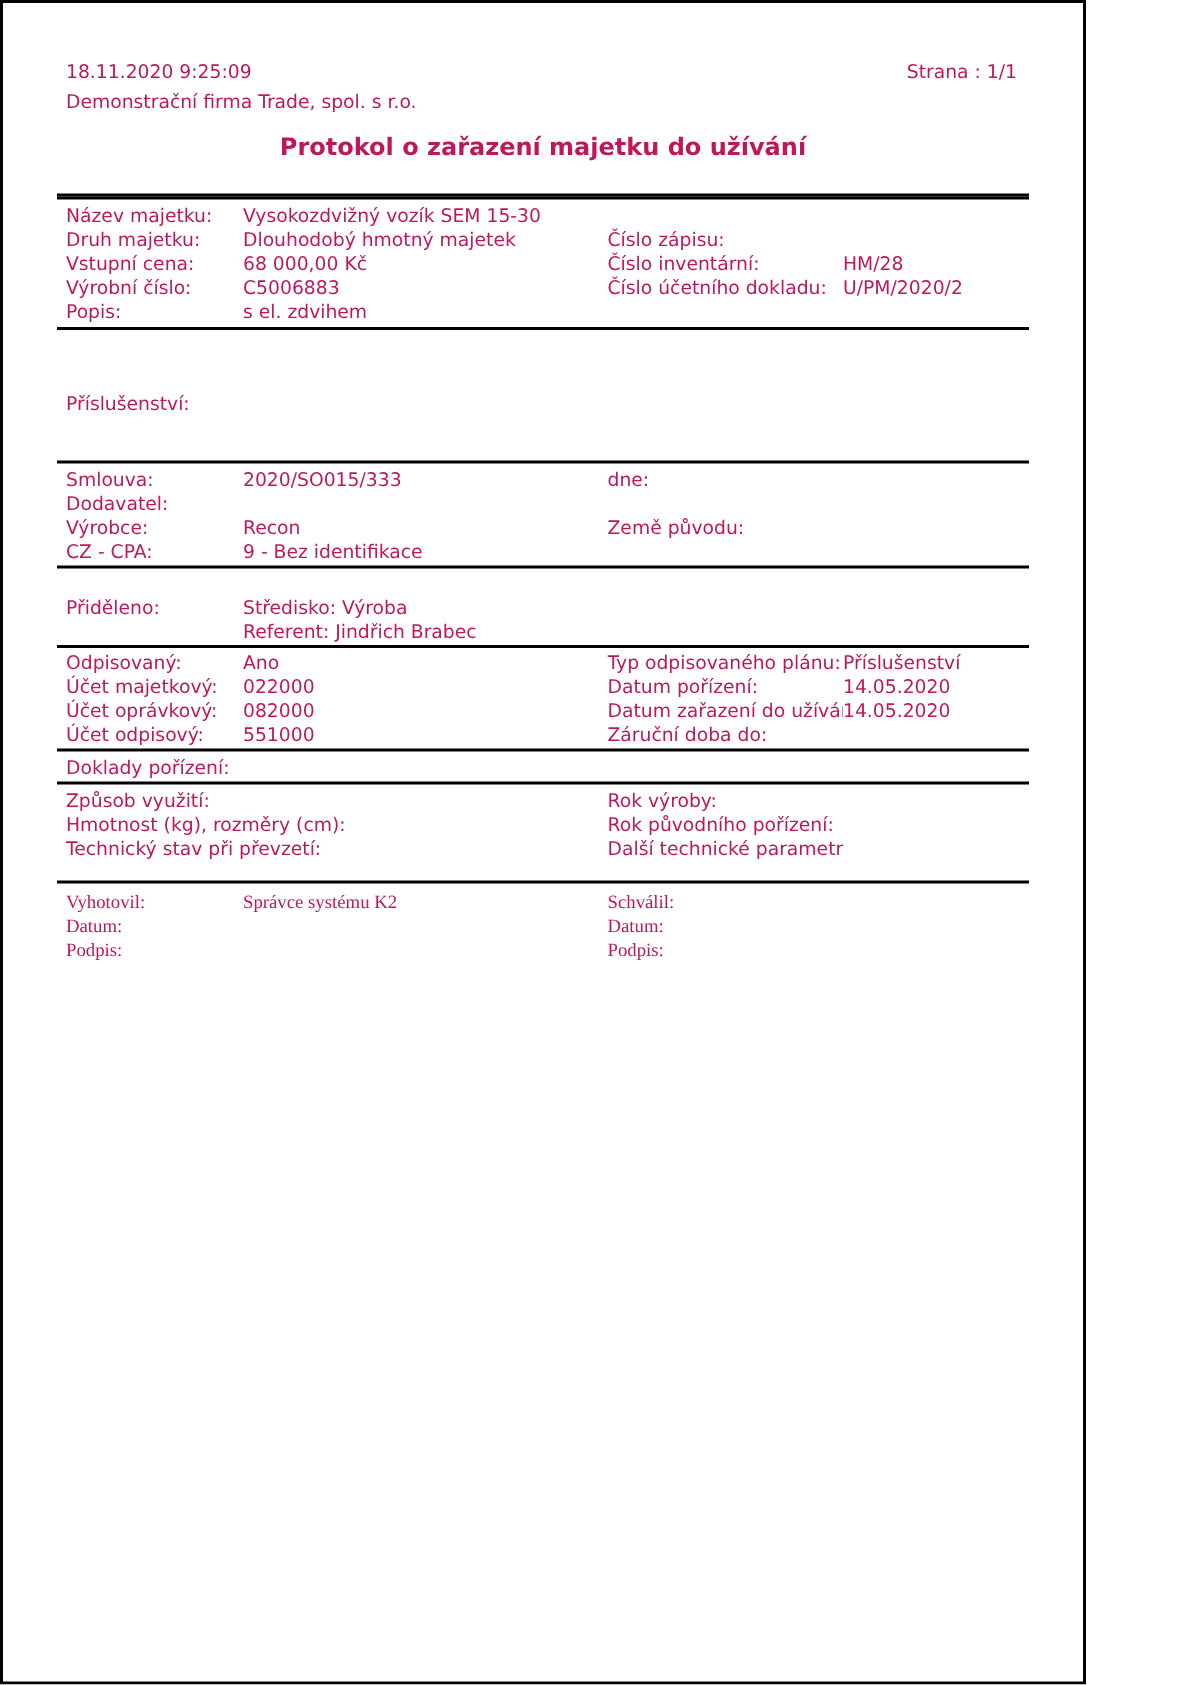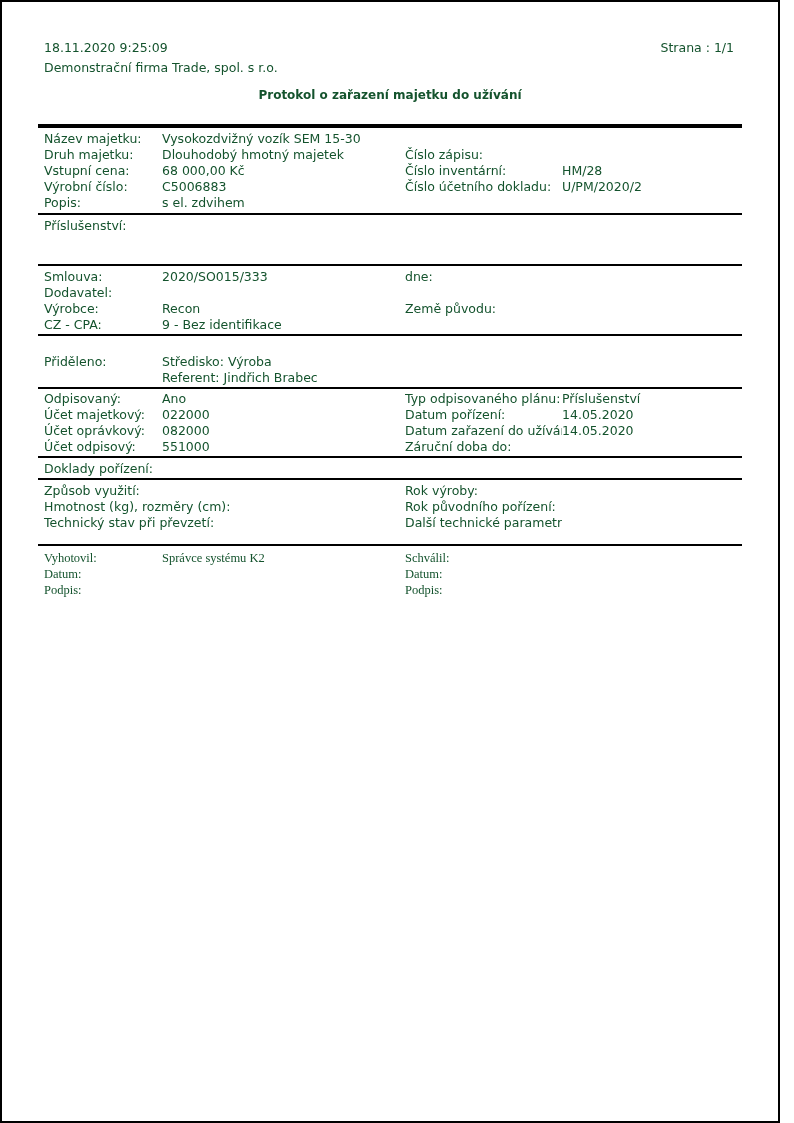--- a/index.html
+++ b/index.html
@@ -1,41 +1,41 @@
 <!DOCTYPE html>
 <html><head>
 <meta charset="utf-8">
 <style>
   html,body { margin:0; padding:0; background:#fff; }
   .page {
     position:relative;
-    width:780px; height:1123px;
+    width:724px; height:1123px;
     box-sizing:border-box;
     border:2px solid #000;
     background:#fff;
-    color:#14532d;
+    color:#be185d;
     font-family:"DejaVu Sans","Liberation Sans",sans-serif;
     font-size:12.5px;
     overflow:hidden;
   }
   .header { display:flex; justify-content:space-between; align-items:flex-start; margin:36px 44px 0 42px; }
   .header-left div { line-height:20px; }
   .header-right { line-height:20px; }
-  .title { text-align:center; font-size:12px; font-weight:bold; margin:10px 0 0 0; }
+  .title { text-align:center; font-size:16px; font-weight:bold; margin:10px 0 0 0; }
   .rule { border-top:2px solid #000; margin:0 36px; height:0; }
   .rule.first { margin-top:22px; }
   .sec { margin:0 36px; padding-left:6px; }
   .row { display:grid; grid-template-columns:118px 243px 157px 1fr; line-height:16px; }
   .row-org { display:grid; grid-template-columns:186px 1fr; line-height:16px; }
   .row-assign { display:grid; grid-template-columns:118px 1fr; line-height:16px; }
   .c { white-space:nowrap; }
   .rl { white-space:nowrap; overflow:hidden; }
   .s-org { padding-top:5px; padding-bottom:2px; }
   .s-asset { padding-top:3px; padding-bottom:2px; }
-  .s-acc { padding-top:3px; padding-bottom:30px; }
+  .s-acc { padding-top:3px; padding-bottom:30px;margin-top:38px; }
   .s-contract { padding-top:3px; padding-bottom:1px; }
   .s-assign { padding-top:18px; padding-bottom:1px; }
   .s-depr { padding-top:2px; padding-bottom:1px; }
   .s-doc { padding-top:3px; padding-bottom:1px; }
   .s-usage { padding-top:3px; padding-bottom:13px; }
   .s-sign { padding-top:4px;font-family:Liberation Serif, serif; }
 </style>
 </head>
 <body>
 

